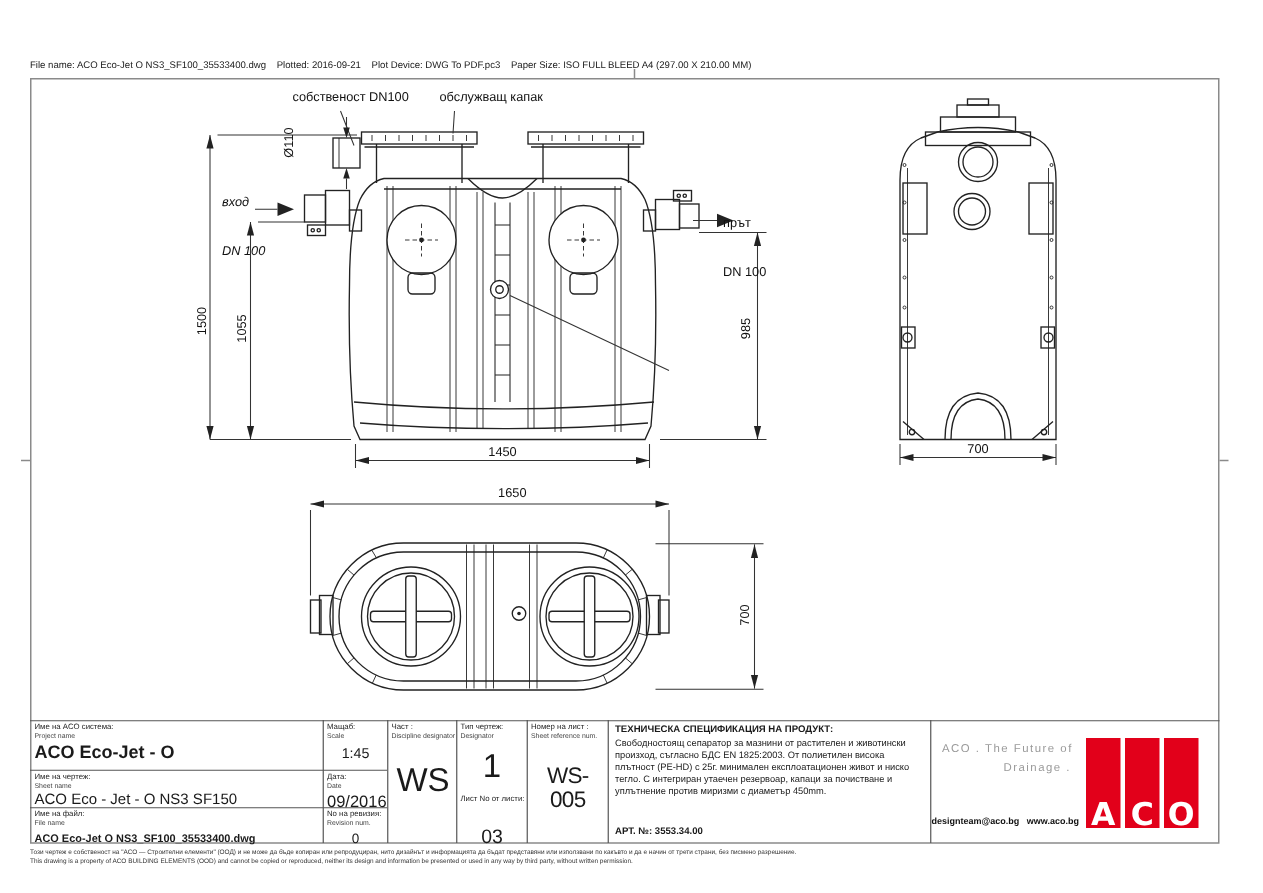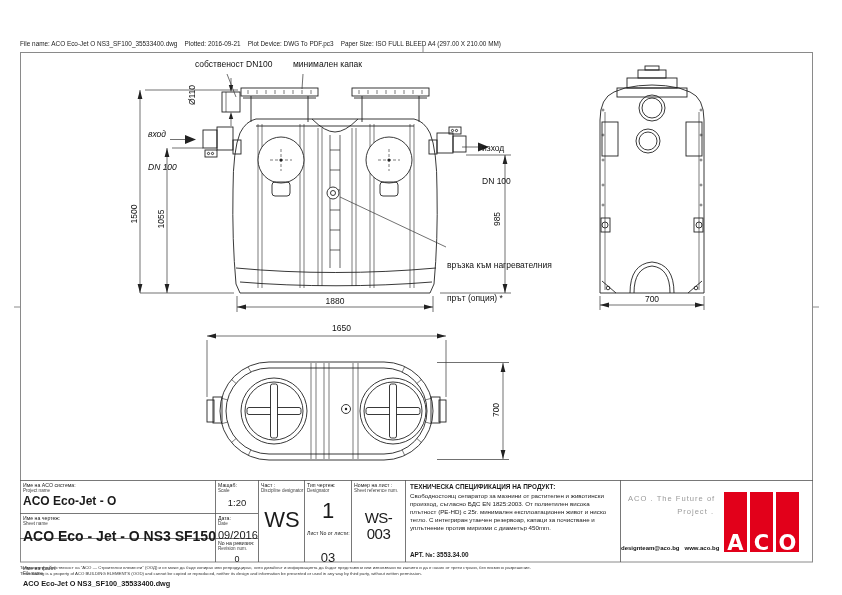--- a/index.html
+++ b/index.html
@@ -6,21 +6,21 @@
   #page{position:relative;width:842px;height:595px;background:#fff;overflow:hidden;
         font-family:"Liberation Sans","DejaVu Sans",sans-serif;color:#1a1a1a;}
   .abs{position:absolute;}
   .hdr{font-size:6.4px;color:#222;white-space:pre;}
   .anno{font-size:8.5px;color:#111;line-height:11px;white-space:pre;}
   .dim{font-size:8.5px;color:#111;text-align:center;white-space:nowrap;}
   .rot{transform:rotate(-90deg);transform-origin:center;}
   .lbl-bg{font-size:5.2px;color:#222;line-height:6px;white-space:nowrap;}
   .lbl-en{font-size:4.6px;color:#444;line-height:5.5px;white-space:nowrap;}
   .val-lg{font-size:12px;font-weight:bold;white-space:nowrap;}
-  .val-md{font-size:14px;font-weight:bold;white-space:nowrap;}
+  .val-md{font-size:10px;font-weight:normal;white-space:nowrap;}
   .val-sm{font-size:7.3px;font-weight:bold;white-space:nowrap;}
   .cell-c{text-align:center;}
   .big-ws{font-size:22px;line-height:28px;}
   .big-1{font-size:22px;line-height:22px;}
   .big-ref{font-size:15px;line-height:16px;letter-spacing:-0.5px;}
   .spec-title{font-size:6.4px;font-weight:bold;white-space:nowrap;}
   .spec-body{font-size:6.2px;line-height:8px;}
   .spec-art{font-size:6.4px;font-weight:bold;white-space:nowrap;}
   .tagline{font-size:7.6px;color:#9a9a9a;letter-spacing:1px;white-space:nowrap;text-align:right;line-height:13px;}
   .contact{font-size:6px;font-weight:bold;color:#111;white-space:pre;}
@@ -201,62 +201,58 @@
       <polygon points="500.6,372 503,363 505.4,372"></polygon>
         <polygon points="500.6,450 503,459 505.4,450"></polygon>
       <polygon points="228.8,85 233.2,85 231,92"></polygon>
         <polygon points="228.8,119 233.2,119 231,112"></polygon>
       <polygon points="185,135 196,139.5 185,144"></polygon>
         <polygon points="478,142.5 489,147 478,151.5"></polygon>
     </g>
   </svg>
 
   <div class="abs anno" style="left:195px;top:59px;">собственост DN100</div>
-  <div class="abs anno" style="left:293px;top:59px;">минимален капак</div>
+  <div class="abs anno" style="left:293px;top:59px;">обслужващ капак</div>
   <div class="abs anno" style="left:148px;top:107px;font-style:italic;">
     <div>вход</div>
     <div>DN 100</div>
   </div>
   <div class="abs anno" style="left:482px;top:121px;">
-    <div>изход</div>
+    <div>прът</div>
     <div>DN 100</div>
-  </div>
-  <div class="abs anno" style="left:447px;top:238px;">
-    <div>връзка към нагревателния</div>
-    <div>прът (опция) *</div>
   </div>
   <div class="abs dim rot" style="left:175px;top:90px;width:34px;">Ø110</div>
   <div class="abs dim rot" style="left:117px;top:209px;width:34px;">1500</div>
   <div class="abs dim rot" style="left:144px;top:214px;width:34px;">1055</div>
   <div class="abs dim rot" style="left:480px;top:214px;width:34px;">985</div>
-  <div class="abs dim" style="left:310px;top:296px;width:50px;">1880</div>
+  <div class="abs dim" style="left:310px;top:296px;width:50px;">1450</div>
   <div class="abs dim" style="left:627px;top:294px;width:50px;">700</div>
   <div class="abs dim" style="left:301px;top:323px;width:50px;text-align:right;">1650</div>
   <div class="abs dim rot" style="left:479px;top:405px;width:34px;">700</div>
 
   <div class="abs" style="left:23px;top:482px;">
     <div class="lbl-bg">Име на ACO система:</div>
     <div class="lbl-en">Project name</div>
     <div class="val-lg" style="margin-top:0;">ACO Eco-Jet - O</div>
   </div>
   <div class="abs" style="left:23px;top:515px;">
     <div class="lbl-bg">Име на чертеж:</div>
     <div class="lbl-en">Sheet name</div>
     <div class="val-md" style="margin-top:1px;">ACO Eco - Jet - O  NS3 SF150</div>
   </div>
-  <div class="abs" style="left:23px;top:540px;margin-top:25px;">
+  <div class="abs" style="left:23px;top:540px;">
     <div class="lbl-bg">Име на файл:</div>
     <div class="lbl-en">File name</div>
     <div class="val-sm" style="margin-top:2px;">ACO Eco-Jet O NS3_SF100_35533400.dwg</div>
   </div>
 
   <div class="abs" style="left:218px;top:482px;width:38px;">
     <div class="lbl-bg">Мащаб:</div>
     <div class="lbl-en">Scale</div>
-    <div class="cell-c" style="font-size:9.5px;margin-top:3px;">1:20</div>
+    <div class="cell-c" style="font-size:9.5px;margin-top:3px;">1:45</div>
   </div>
   <div class="abs" style="left:218px;top:515px;width:38px;">
     <div class="lbl-bg">Дата:</div>
     <div class="lbl-en">Date</div>
     <div class="cell-c" style="font-size:11px;margin-top:2px;">09/2016</div>
   </div>
   <div class="abs" style="left:218px;top:540px;width:38px;">
     <div class="lbl-bg">No на ревизия:</div>
     <div class="lbl-en">Revision num.</div>
     <div class="cell-c" style="font-size:9px;margin-top:2px;">0</div>
@@ -272,32 +268,32 @@
     <div class="lbl-bg">Тип чертеж:</div>
     <div class="lbl-en">Designator</div>
     <div class="cell-c big-1" style="margin-top:6px;">1</div>
     <div class="lbl-bg" style="margin-top:8px;">Лист No от листи:</div>
     <div class="cell-c" style="font-size:13px;margin-top:14px;">03</div>
   </div>
 
   <div class="abs" style="left:354px;top:482px;width:49px;">
     <div class="lbl-bg">Номер на лист :</div>
     <div class="lbl-en">Sheet reference num.</div>
-    <div class="cell-c big-ref" style="margin-top:16px;">WS-003</div>
+    <div class="cell-c big-ref" style="margin-top:16px;">WS-005</div>
   </div>
 
   <div class="abs" style="left:410px;top:483px;width:203px;">
     <div class="spec-title">ТЕХНИЧЕСКА СПЕЦИФИКАЦИЯ НА ПРОДУКТ:</div>
     <div class="spec-body" style="margin-top:2px;">Свободностоящ сепаратор за мазнини от растителен и животински произход, съгласно БДС EN 1825:2003. От полиетилен висока плътност (PE-HD) с 25г. минимален експлоатационен живот и ниско тегло. С интегриран утаечен резервоар, капаци за почистване и уплътнение против миризми с диаметър 450mm.</div>
   </div>
   <div class="abs spec-art" style="left:410px;top:551px;">АРТ. №: 3553.34.00</div>
 
   <div class="abs tagline" style="left:628px;top:492px;width:86px;">
     <div>ACO . The Future of</div>
-    <div>Project .</div>
+    <div>Drainage .</div>
   </div>
   <div class="abs logo" style="left:724px;top:492px;width:75px;height:60px;">
     <div class="bar" style="left:0;background:#e2001a;"></div>
     <div class="bar" style="left:26px;background:#e2001a;"></div>
     <div class="bar" style="left:52px;background:#e2001a;"></div>
     <span class="ltr" style="left:0;">A</span>
     <span class="ltr" style="left:26px;">C</span>
     <span class="ltr" style="left:52px;">O</span>
   </div>
   <div class="abs contact" style="left:621px;top:545px;">designteam@aco.bg   www.aco.bg</div>

